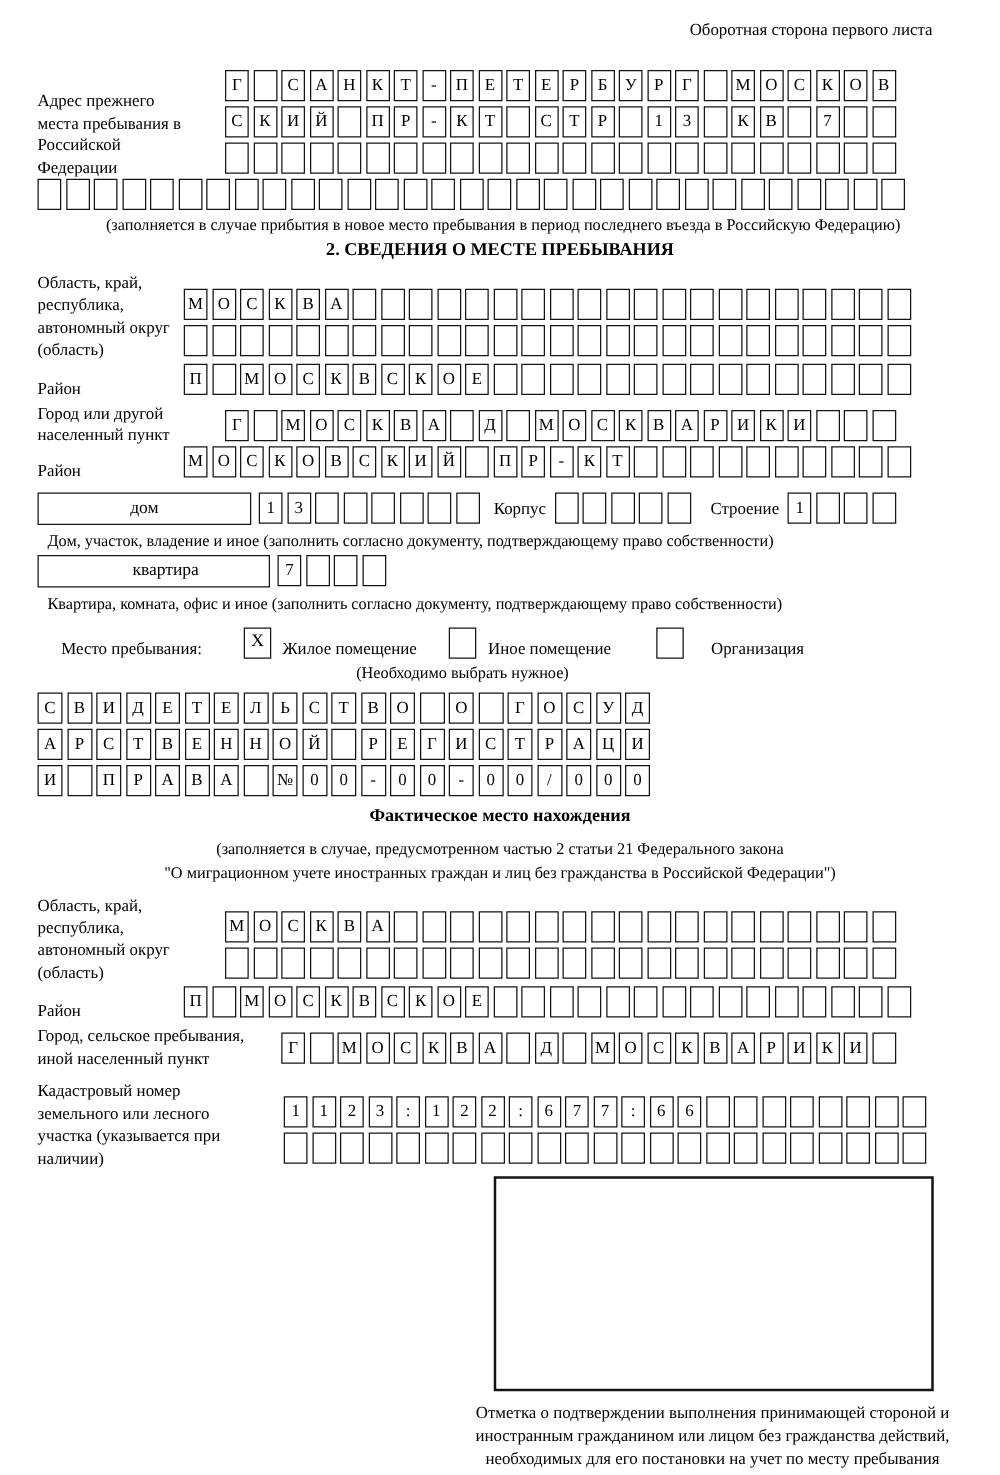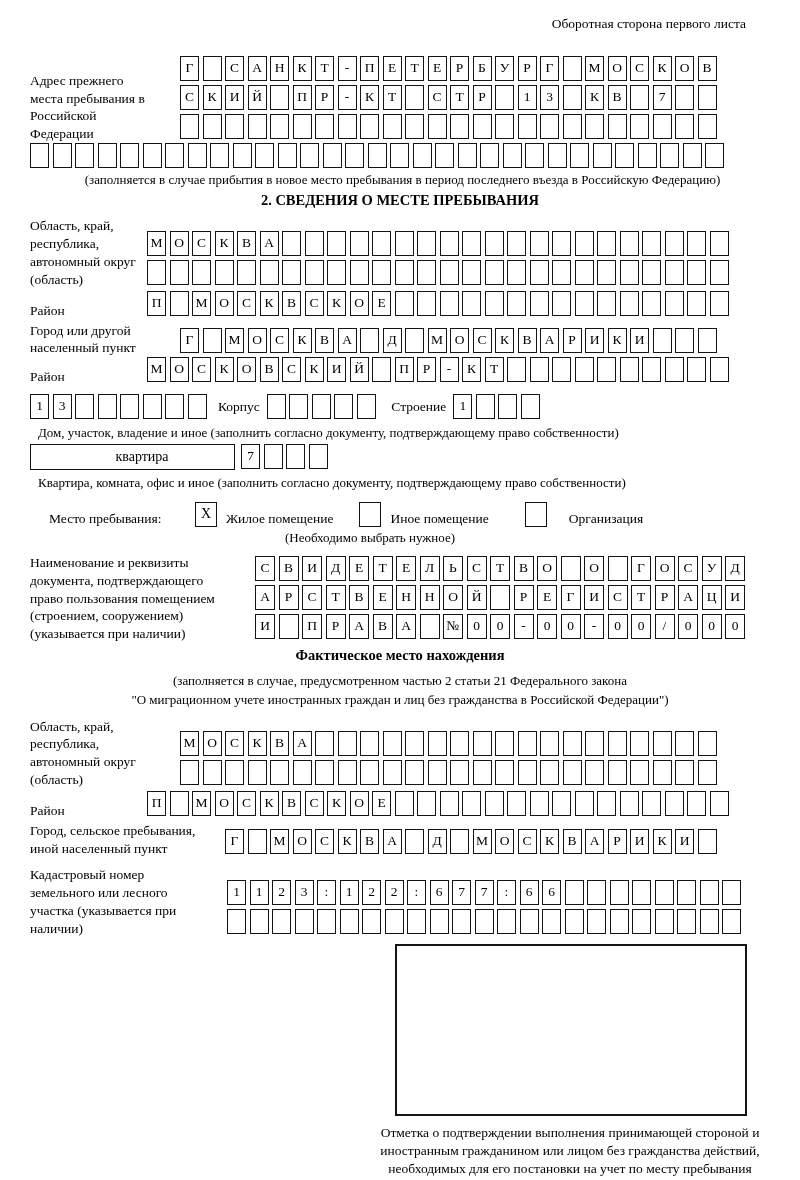--- a/index.html
+++ b/index.html
@@ -71,47 +71,47 @@
     <div class="flabel w150">Город или другой населенный пункт</div>
     <div class="cellrow"><span class="cell">Г</span><span class="cell"></span><span class="cell">М</span><span class="cell">О</span><span class="cell">С</span><span class="cell">К</span><span class="cell">В</span><span class="cell">А</span><span class="cell"></span><span class="cell">Д</span><span class="cell"></span><span class="cell">М</span><span class="cell">О</span><span class="cell">С</span><span class="cell">К</span><span class="cell">В</span><span class="cell">А</span><span class="cell">Р</span><span class="cell">И</span><span class="cell">К</span><span class="cell">И</span><span class="cell"></span><span class="cell"></span><span class="cell"></span></div>
   </div>
 
   <div class="frow">
     <div class="flabel w117">Район</div>
     <div class="cellrow"><span class="cell">М</span><span class="cell">О</span><span class="cell">С</span><span class="cell">К</span><span class="cell">О</span><span class="cell">В</span><span class="cell">С</span><span class="cell">К</span><span class="cell">И</span><span class="cell">Й</span><span class="cell"></span><span class="cell">П</span><span class="cell">Р</span><span class="cell">-</span><span class="cell">К</span><span class="cell">Т</span><span class="cell"></span><span class="cell"></span><span class="cell"></span><span class="cell"></span><span class="cell"></span><span class="cell"></span><span class="cell"></span><span class="cell"></span><span class="cell"></span><span class="cell"></span></div>
   </div>
 
   <div class="houserow">
+    <div class="bigbox" style="width:171px;">дом</div>
     <div class="cellrow"><span class="cell">1</span><span class="cell">3</span><span class="cell"></span><span class="cell"></span><span class="cell"></span><span class="cell"></span><span class="cell"></span><span class="cell"></span></div>
     <span class="inl-label">Корпус</span>
     <div class="cellrow"><span class="cell"></span><span class="cell"></span><span class="cell"></span><span class="cell"></span><span class="cell"></span></div>
     <span class="inl-label" style="margin-left:12px;">Строение</span>
     <div class="cellrow"><span class="cell">1</span><span class="cell"></span><span class="cell"></span><span class="cell"></span></div>
   </div>
   <div class="note leftnote">Дом, участок, владение и иное (заполнить согласно документу, подтверждающему право собственности)</div>
 
   <div class="houserow" style="margin-top:3px;">
-    <div class="bigbox" style="width:205px;padding-left:19px;">квартира</div>
+    <div class="bigbox" style="width:186px;padding-left:19px;">квартира</div>
     <div class="cellrow"><span class="cell">7</span><span class="cell"></span><span class="cell"></span><span class="cell"></span></div>
   </div>
   <div class="note leftnote">Квартира, комната, офис и иное (заполнить согласно документу, подтверждающему право собственности)</div>
 
   <div class="stayrow">
     <span style="width:146px;">Место пребывания:</span>
     <span class="chk">X</span>
     <span style="margin:0 26px 0 9px;">Жилое помещение</span>
     <span class="chk"></span>
     <span style="margin:0 36px 0 9px;">Иное помещение</span>
     <span class="chk"></span>
     <span style="margin-left:22px;">Организация</span>
   </div>
   <div class="note" style="margin:3px 0 2px 145px;width:390px;text-align:center;">(Необходимо выбрать нужное)</div>
 
   <div class="frow mt8">
-    <div class="flabel w225">Наименование и реквизиты документа, подтверждающего право пользования помещением (строением, сооружением) (указывается при наличии)</div>
     <div class="doccells">
       <div class="cellrow"><span class="cell">С</span><span class="cell">В</span><span class="cell">И</span><span class="cell">Д</span><span class="cell">Е</span><span class="cell">Т</span><span class="cell">Е</span><span class="cell">Л</span><span class="cell">Ь</span><span class="cell">С</span><span class="cell">Т</span><span class="cell">В</span><span class="cell">О</span><span class="cell"></span><span class="cell">О</span><span class="cell"></span><span class="cell">Г</span><span class="cell">О</span><span class="cell">С</span><span class="cell">У</span><span class="cell">Д</span></div>
       <div class="cellrow"><span class="cell">А</span><span class="cell">Р</span><span class="cell">С</span><span class="cell">Т</span><span class="cell">В</span><span class="cell">Е</span><span class="cell">Н</span><span class="cell">Н</span><span class="cell">О</span><span class="cell">Й</span><span class="cell"></span><span class="cell">Р</span><span class="cell">Е</span><span class="cell">Г</span><span class="cell">И</span><span class="cell">С</span><span class="cell">Т</span><span class="cell">Р</span><span class="cell">А</span><span class="cell">Ц</span><span class="cell">И</span></div>
       <div class="cellrow"><span class="cell">И</span><span class="cell"></span><span class="cell">П</span><span class="cell">Р</span><span class="cell">А</span><span class="cell">В</span><span class="cell">А</span><span class="cell"></span><span class="cell">№</span><span class="cell">0</span><span class="cell">0</span><span class="cell">-</span><span class="cell">0</span><span class="cell">0</span><span class="cell">-</span><span class="cell">0</span><span class="cell">0</span><span class="cell">/</span><span class="cell">0</span><span class="cell">0</span><span class="cell">0</span></div>
     </div>
   </div>
 
   <div class="title mt12">Фактическое место нахождения</div>
   <div class="subnote">(заполняется в случае, предусмотренном частью 2 статьи 21 Федерального закона</div>
   <div class="subnote" style="margin-bottom:8px;">"О миграционном учете иностранных граждан и лиц без гражданства в Российской Федерации")</div>

